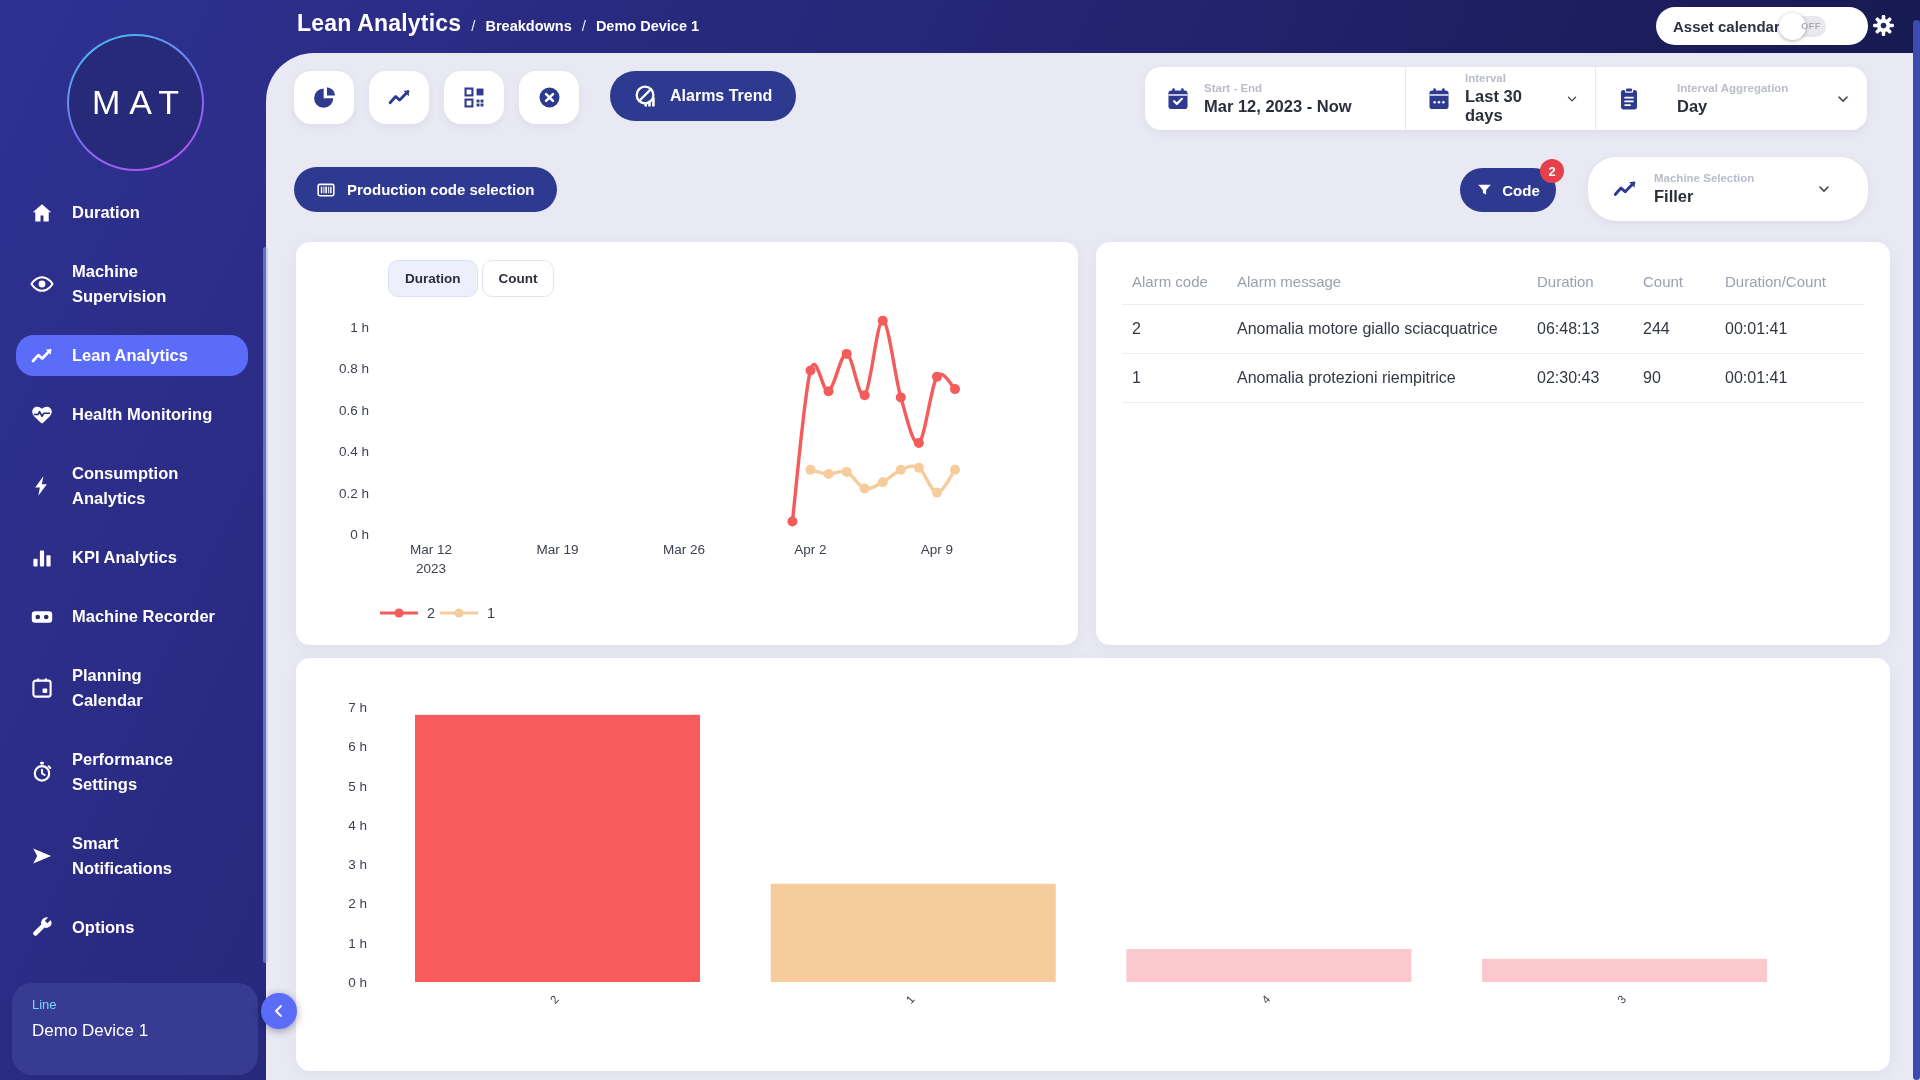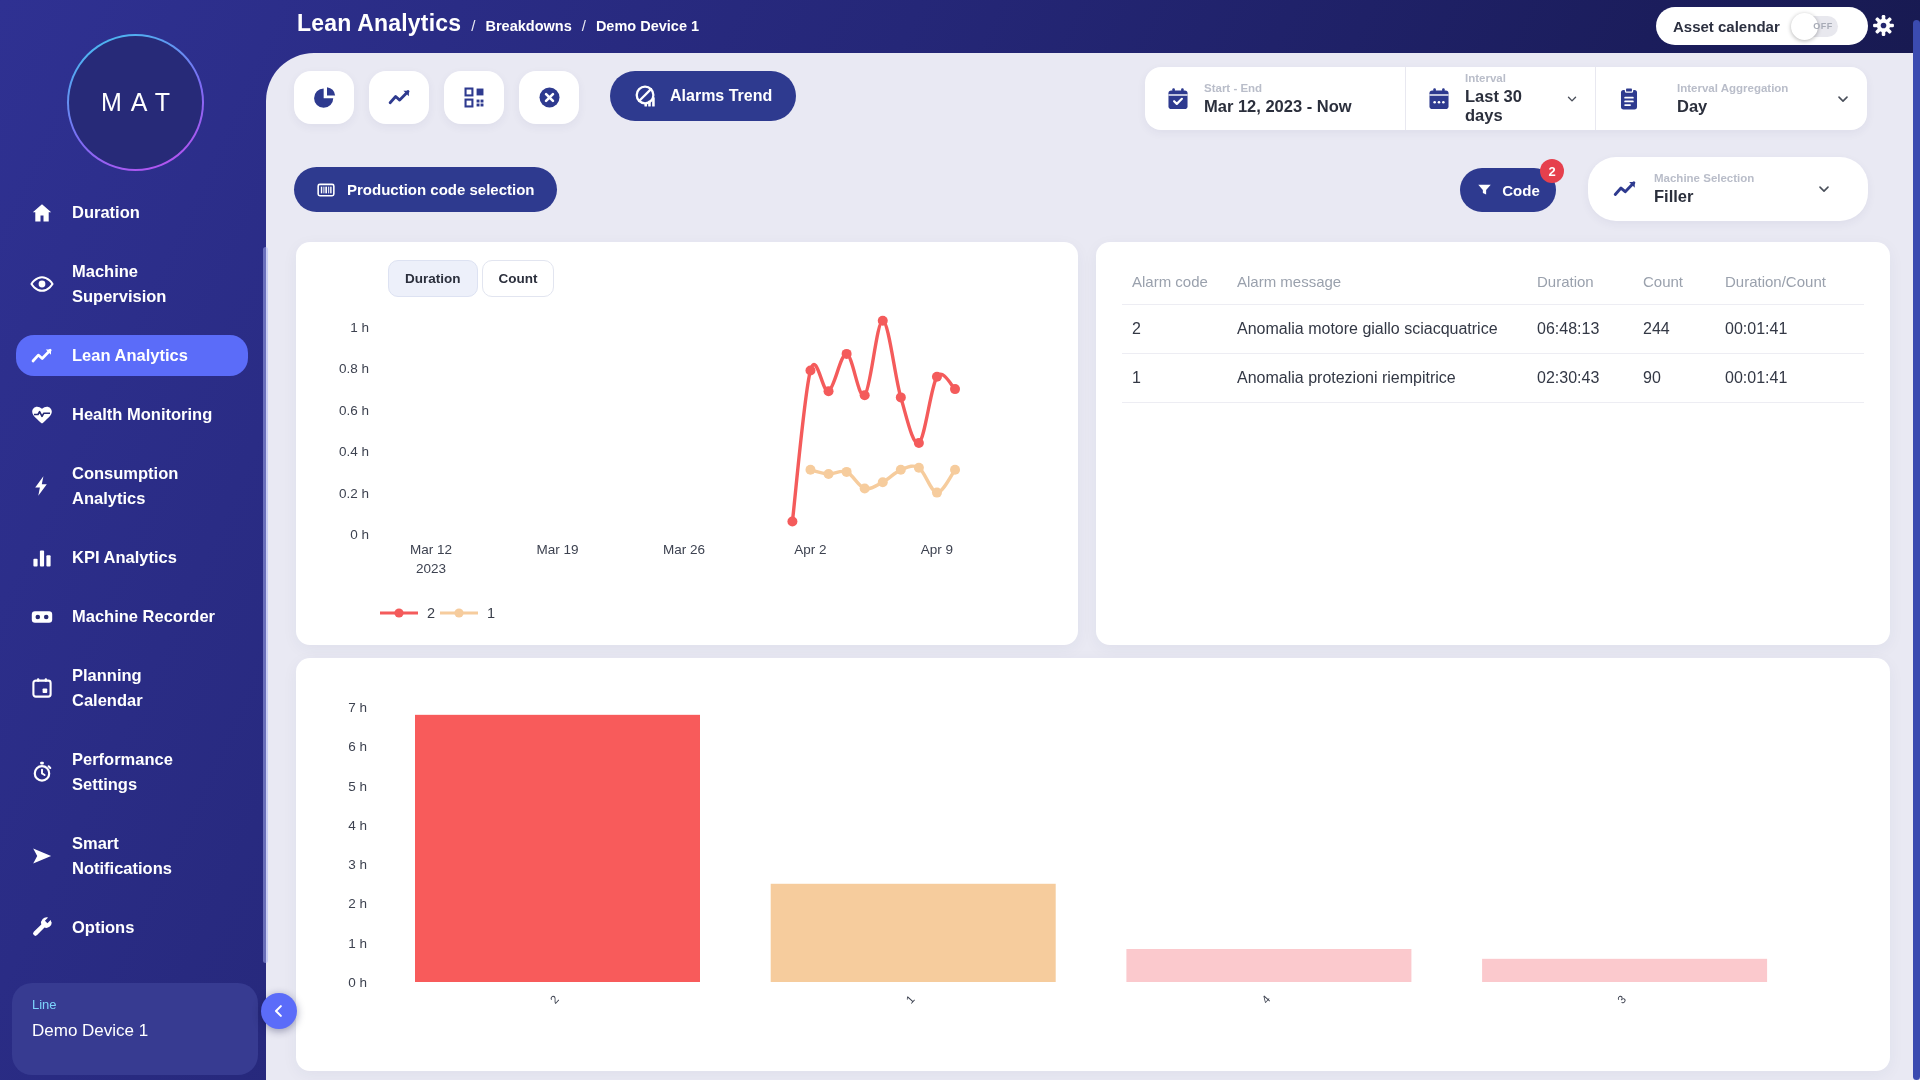--- a/index.html
+++ b/index.html
@@ -12,36 +12,36 @@
   .icon { display:inline-flex; }
   .icon svg { width:100%; height:100%; display:block; }
 
   
   .header-title-row { position:absolute; left:297px; top:10px; display:flex; align-items:baseline; gap:10px; z-index:5; }
   .page-title { font-size:23px; font-weight:700; letter-spacing:.2px; }
   .crumb-sep { font-size:15px; font-weight:400; color:rgba(255,255,255,.9); }
   .crumb { font-size:14.5px; font-weight:600; color:#fff; }
 
   .asset-pill { position:absolute; left:1656px; top:7px; width:212px; height:38px; background:#fff;
-    border-radius:19px; display:flex; align-items:center; gap:12px; padding:0 8px 0 17px; z-index:5; }
+    border-radius:19px; display:flex; align-items:center; gap:0; padding:0 8px 0 17px; z-index:5; }
   .asset-label { font-size:15px; font-weight:600; color:#2c3040; }
   .toggle { position:relative; width:46px; height:21px; border-radius:11px; background:#e8e8ee; flex:none; cursor:pointer; }
   .knob { position:absolute; left:-1px; top:-3px; width:27px; height:27px; border-radius:50%; background:#fff;
     box-shadow:0 1px 4px rgba(0,0,0,.3); }
   .off-label { position:absolute; right:5px; top:50%; transform:translateY(-50%); font-size:9px; font-weight:700;
     color:#a7abb6; letter-spacing:.5px; }
   .gear { position:absolute; left:1871px; top:13px; width:25px; height:25px; color:#fff; z-index:5; cursor:pointer; }
   .page-scroll { position:absolute; right:0; top:20px; bottom:0; width:7px; background:#3b4bb0; border-radius:4px; z-index:50; }
 
   
   .sidebar { position:absolute; left:0; top:0; width:266px; height:1080px; z-index:4; }
   .logo { position:absolute; left:67px; top:34px; width:137px; height:137px; border-radius:50%;
     background:linear-gradient(155deg,#41c9f0 0%,#7b6df4 55%,#c44df0 100%); padding:2px; }
   .logo-inner { width:100%; height:100%; border-radius:50%; background:#272a78; display:flex; align-items:center; justify-content:center; }
-  .logo-text { font-size:25px; font-weight:400; letter-spacing:9px; color:#fff; padding-left:9px; }
+  .logo-text { font-size:34px; font-weight:400; letter-spacing:9px; color:#fff; padding-left:9px; }
   .nav { position:absolute; left:0; top:192px; width:266px; list-style:none; }
   .nav-item { display:flex; align-items:center; gap:18px; margin:0 18px 18px 16px; padding:8px 0 8px 14px;
     border-radius:18px; cursor:pointer; }
   .nav-item .icon { width:24px; height:24px; flex:none; color:#fff; }
   .nav-label { font-size:16.5px; font-weight:700; line-height:25px; white-space:pre-line; }
   .nav-item.active { background:#5b6cf9; }
   .side-scroll { position:absolute; left:263px; top:247px; width:5px; height:716px; background:rgba(170,178,242,.5); border-radius:3px; }
   .side-footer { position:absolute; left:12px; top:983px; width:246px; height:92px; background:#373b91;
     border-radius:20px; padding:14px 20px; cursor:pointer; }
   .line-label { font-size:13px; color:#7dd3fc; }

